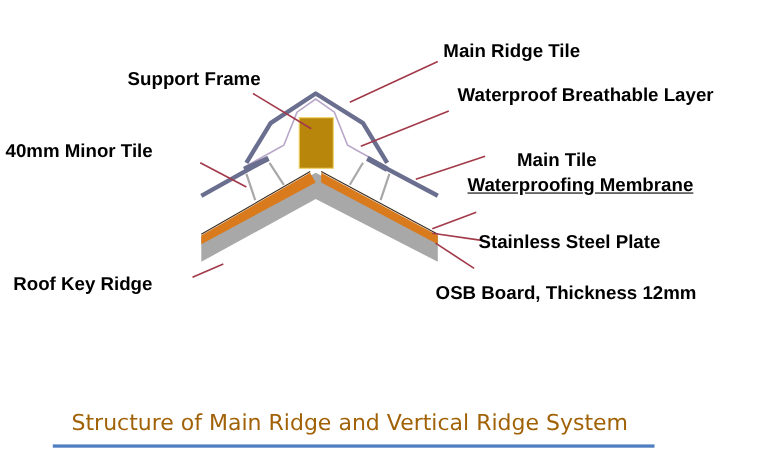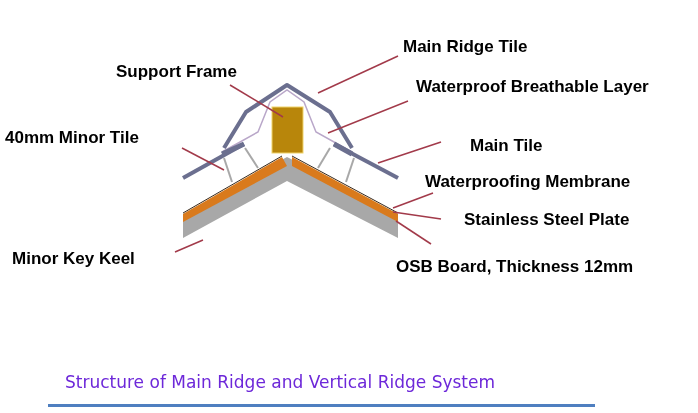--- a/index.html
+++ b/index.html
@@ -10,22 +10,22 @@
       font-weight: bold;
       font-size: 17px;
       color: #000;
       white-space: nowrap;
       line-height: 1;
     }
     .caption {
       position: absolute;
       left: 65px; top: 372px;
       font-family: "DejaVu Sans", sans-serif;
-      font-size: 17px;
-      color: #6d28d9;
+      font-size: 20px;
+      color: #a16207;
       white-space: nowrap;
     }
     .rule {
       position: absolute;
       left: 48px; top: 404px; width: 547px; height: 3px;
       background: #4f7fc0;
     }
     svg { position: absolute; left: 0; top: 0; }
   </style>
 </head>
@@ -70,19 +70,19 @@
     <line x1="431" y1="244" x2="396" y2="221"></line>
     <line x1="175" y1="252" x2="203" y2="240"></line>
   </g>
 </svg>
 
 <div class="lbl" style="left:403px; top:38px;">Main Ridge Tile</div>
 <div class="lbl" style="left:80px; top:63px;margin-left:36px;">Support Frame</div>
 <div class="lbl" style="left:416px; top:78px;">Waterproof Breathable Layer</div>
 <div class="lbl" style="left:5px; top:129px;">40mm  Minor Tile</div>
 <div class="lbl" style="left:446px; top:137px;margin-left:24px;">Main Tile</div>
-<div class="lbl" style="left:425px; top:173px;">Waterproofing Membrane</div>
-<div class="lbl" style="left:464px; top:211px;">Stainless Steel Plate</div>
-<div class="lbl" style="left:12px; top:250px;">Minor Key Keel</div>
+<div class="lbl" style="left:425px; top:160px;text-decoration:underline;">Waterproofing Membrane</div>
+<div class="lbl" style="left:435px; top:211px;">Stainless Steel Plate</div>
+<div class="lbl" style="left:12px; top:250px;">Roof Key Ridge</div>
 <div class="lbl" style="left:396px; top:258px;">OSB Board, Thickness 12mm</div>
 
 <div class="caption">Structure of Main Ridge and Vertical Ridge System</div>
 <div class="rule"></div>
 
 </body></html>

